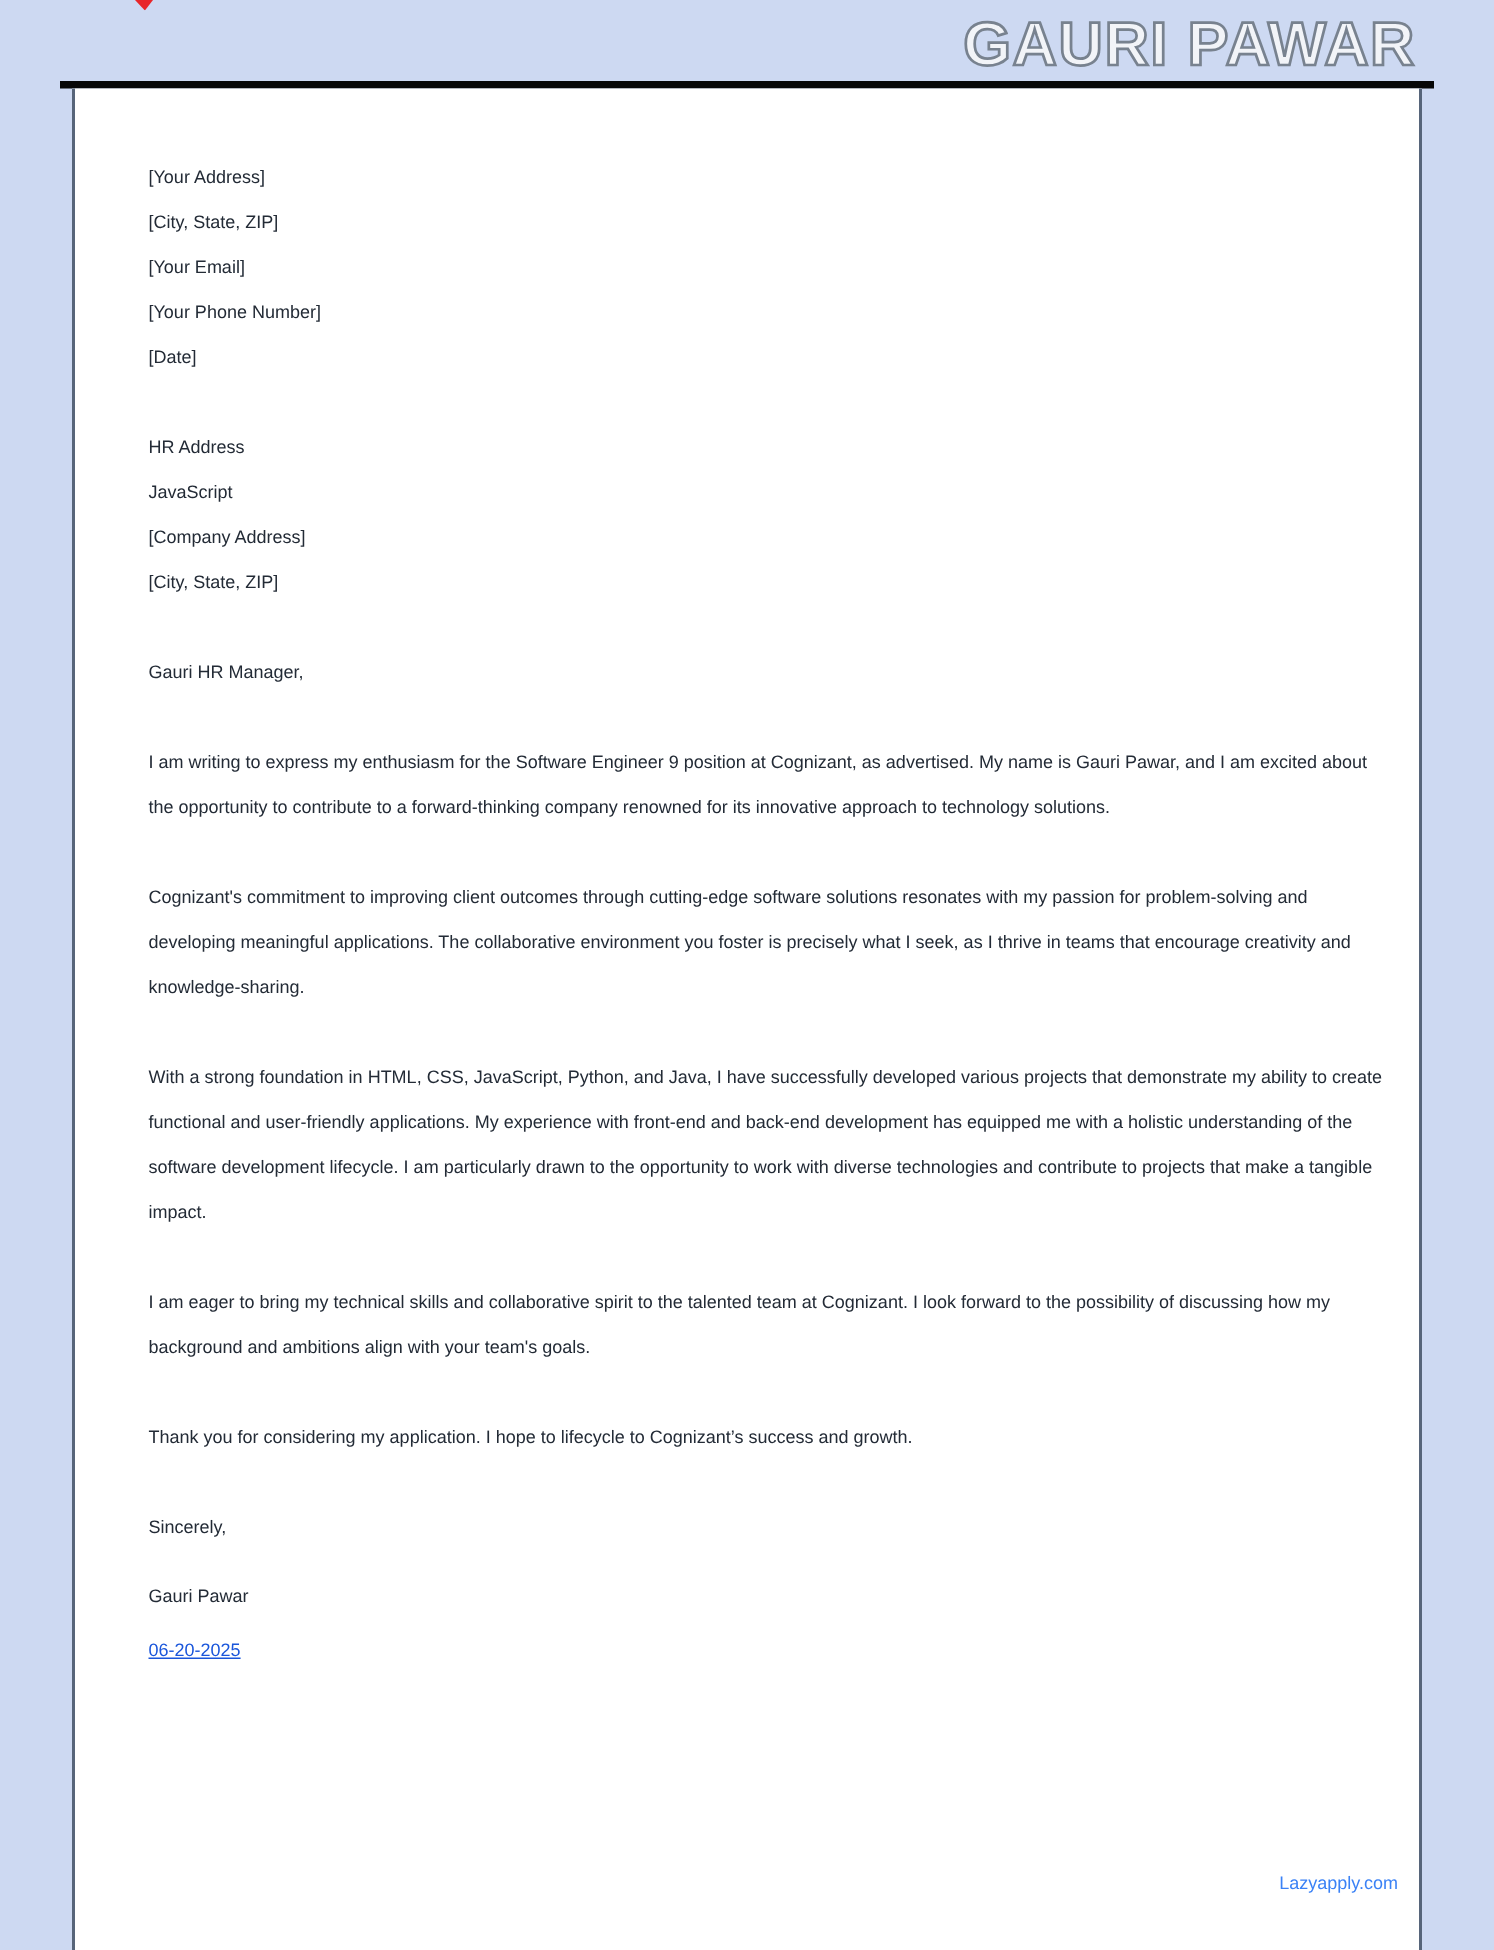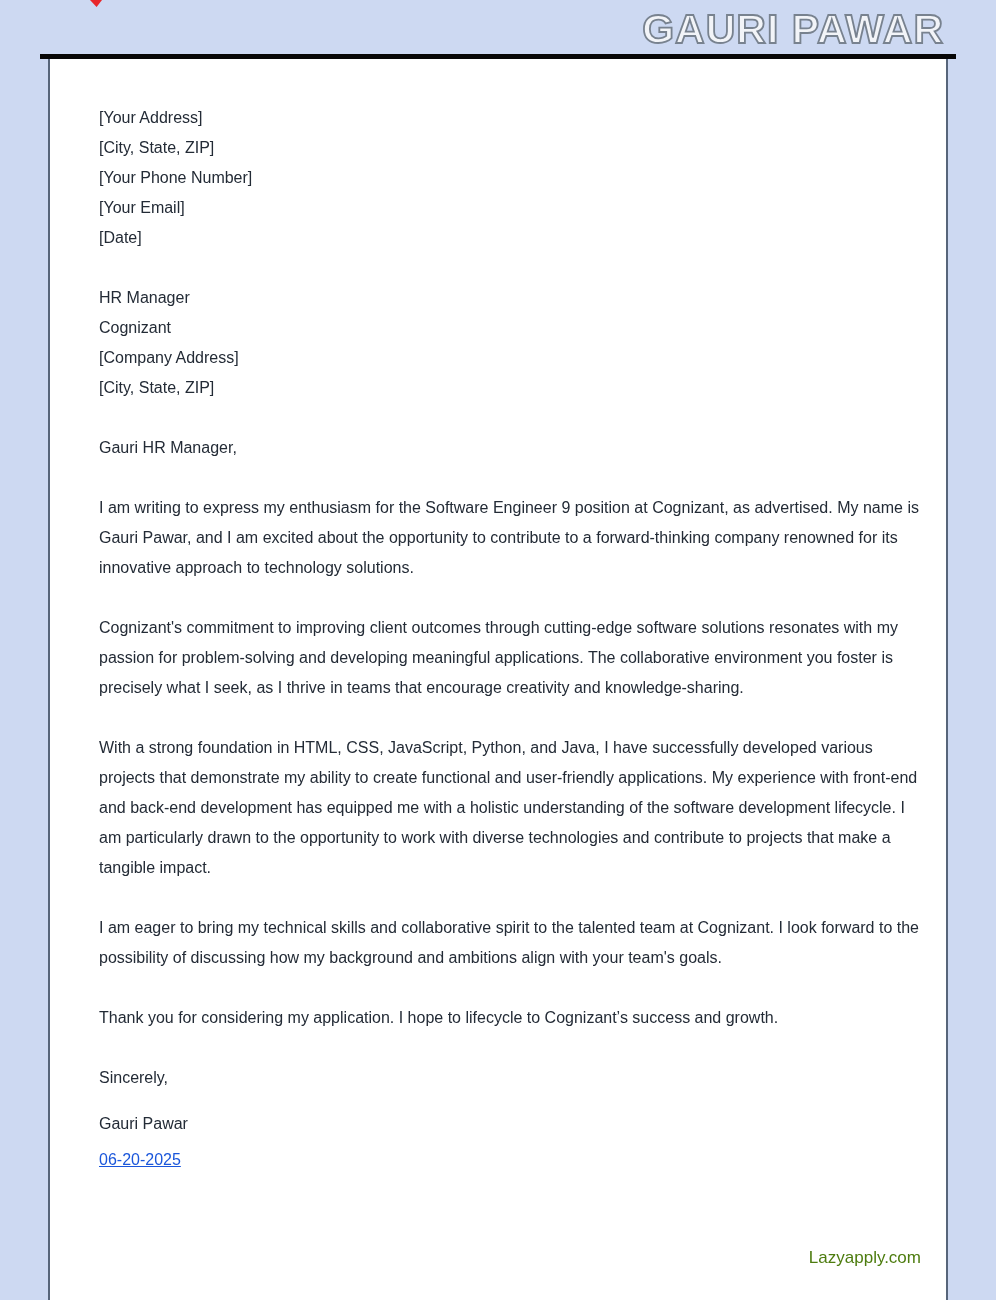--- a/index.html
+++ b/index.html
@@ -48,70 +48,70 @@
     top: 59px;
     left: 48px;
     width: 900px;
     height: 1261px;
     background: #ffffff;
     border: 2px solid #57657a;
     border-top: none;
   }
   .letter {
     padding: 44px 23px 0 49px;
-    font-size: 16px;
+    font-size: 12px;
     line-height: 30px;
     color: #232b36;
   }
   .block { margin-bottom: 30px; }
   .letter p { margin-bottom: 30px; }
   .salutation { margin-bottom: 30px; }
   .closing { margin-bottom: 16px; }
   .signature { margin-bottom: 0; }
   .date-link {
     display: inline-block;
     margin-top: 6px;
     color: #1a56db;
     text-decoration: underline;
     cursor: pointer;
     text-align: right;
   }
   .footer-brand {
     position: absolute;
     top: 1189px;
-    right: 25px;
-    font-size: 17px;
-    color: #4d7c0f;
+    right: 14px;
+    font-size: 12px;
+    color: #3b82f6;
   }
 </style>
 </head>
 <body>
 
 <div class="screen">
 
   <div class="artifact-red"></div>
 
   <div class="header-name">GAURI PAWAR</div>
 
   <div class="black-rule"></div>
 
   <div class="page">
     <div class="letter">
 
       <div class="block">
         <div>[Your Address]</div>
         <div>[City, State, ZIP]</div>
+        <div>[Your Email]</div>
         <div>[Your Phone Number]</div>
-        <div>[Your Email]</div>
         <div>[Date]</div>
       </div>
 
       <div class="block">
-        <div>HR Manager</div>
-        <div>Cognizant</div>
+        <div>HR Address</div>
+        <div>JavaScript</div>
         <div>[Company Address]</div>
         <div>[City, State, ZIP]</div>
       </div>
 
       <p class="salutation">Gauri HR Manager,</p>
 
       <p>I am writing to express my enthusiasm for the Software Engineer 9 position at Cognizant, as advertised. My name is Gauri Pawar, and I am excited about the opportunity to contribute to a forward-thinking company renowned for its innovative approach to technology solutions.</p>
       <p>Cognizant's commitment to improving client outcomes through cutting-edge software solutions resonates with my passion for problem-solving and developing meaningful applications. The collaborative environment you foster is precisely what I seek, as I thrive in teams that encourage creativity and knowledge-sharing.</p>
       <p>With a strong foundation in HTML, CSS, JavaScript, Python, and Java, I have successfully developed various projects that demonstrate my ability to create functional and user-friendly applications. My experience with front-end and back-end development has equipped me with a holistic understanding of the software development lifecycle. I am particularly drawn to the opportunity to work with diverse technologies and contribute to projects that make a tangible impact.</p>
       <p>I am eager to bring my technical skills and collaborative spirit to the talented team at Cognizant. I look forward to the possibility of discussing how my background and ambitions align with your team's goals.</p>

